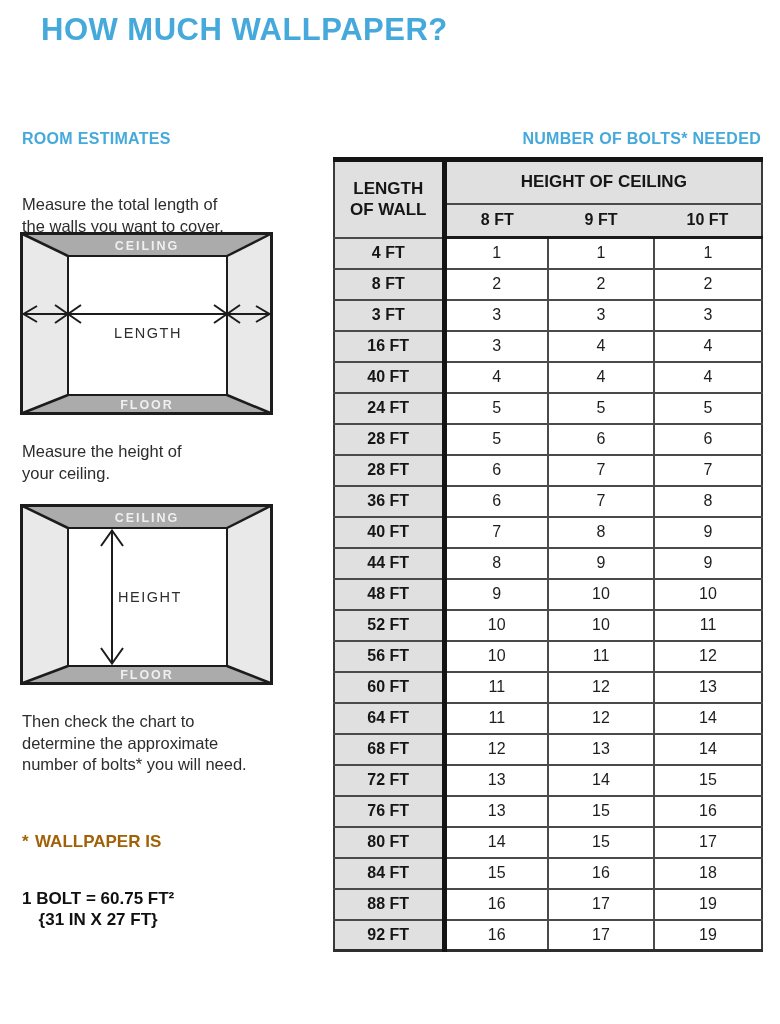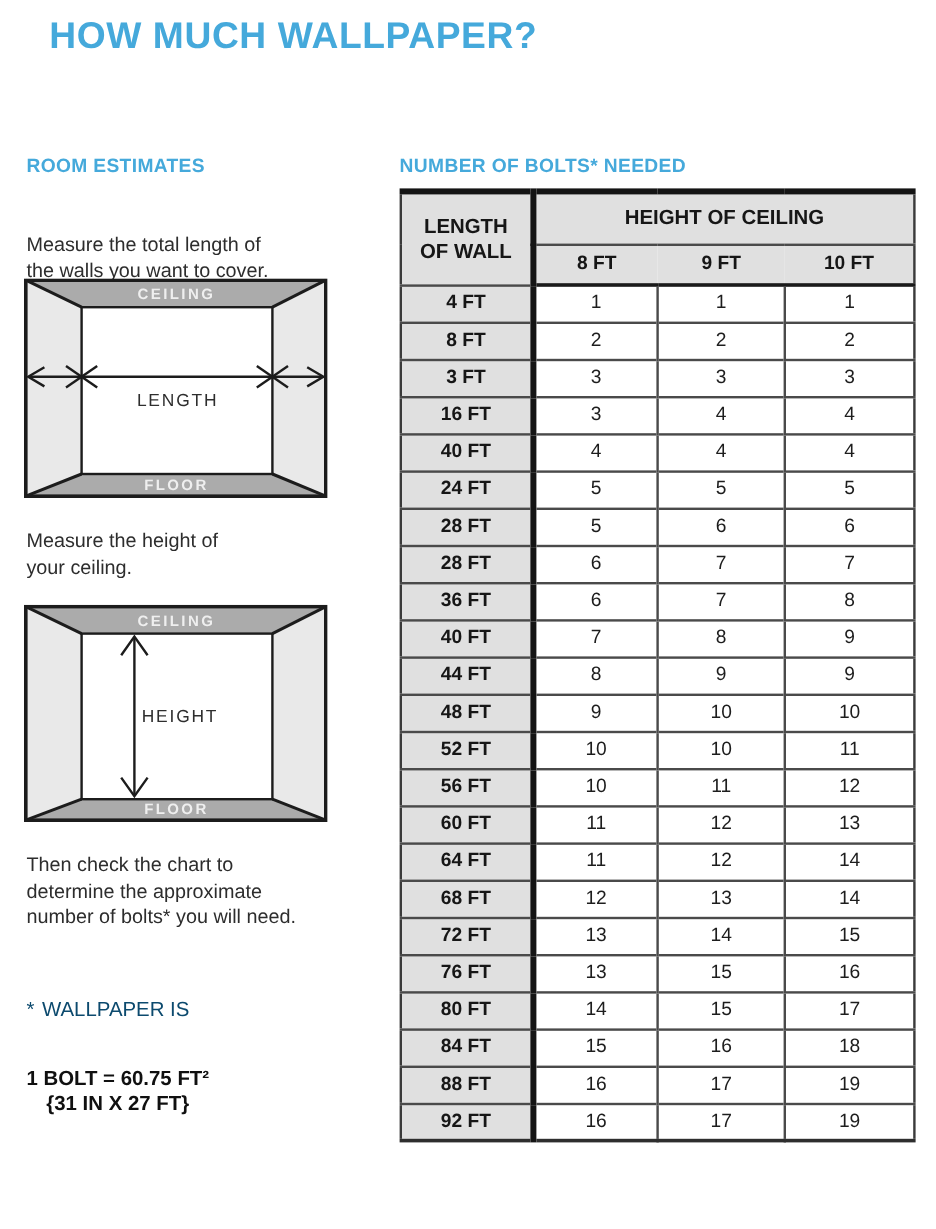--- a/index.html
+++ b/index.html
@@ -10,28 +10,28 @@
     font-family:"Liberation Sans","DejaVu Sans",sans-serif; color:#2e2e2e;
   }
   .page-title {
     position:absolute; left:21px; top:12px;
     font-size:31px; font-weight:bold; letter-spacing:0.5px; color:var(--accent);margin-left:20px;
   }
   .section-heading {
     position:absolute; font-size:16px; font-weight:bold; letter-spacing:0.3px; color:var(--accent);
   }
   .room-heading { left:22px; top:130px; }
-  .table-heading { left:333px; top:130px; width:428px; text-align:left; }
+  .table-heading { left:333px; top:130px; width:428px; text-align:right; }
   .body-text { position:absolute; left:22px; font-size:16.5px; line-height:21.5px; color:#2d2d2d; }
   .step1 { top:167px;margin-top:27px; }
   .step2 { top:441px; }
   .step3 { top:711px; }
   .footnote {
-    position:absolute; left:22px; top:831px; font-size:17px; font-weight:normal;
-    color:#0c4a6e; line-height:22px;
+    position:absolute; left:22px; top:831px; font-size:17px; font-weight:bold;
+    color:#a16207; line-height:22px;
   }
   .footnote .star { display:inline-block; width:13px; }
   .footnote .indent { padding-left:13px; }
   .bolt-info {
     position:absolute; left:22px; top:888px; font-size:17px; font-weight:bold;
     color:#101010; line-height:21px;text-align:center;
   }
   .diagram { position:absolute; left:20px; }
   .diagram-1 { top:232px; }
   .diagram-2 { top:504px; }

